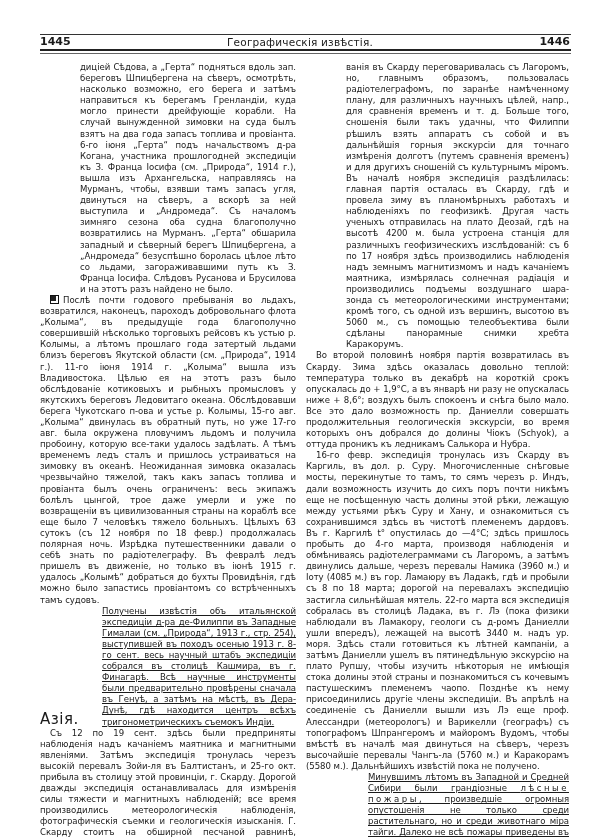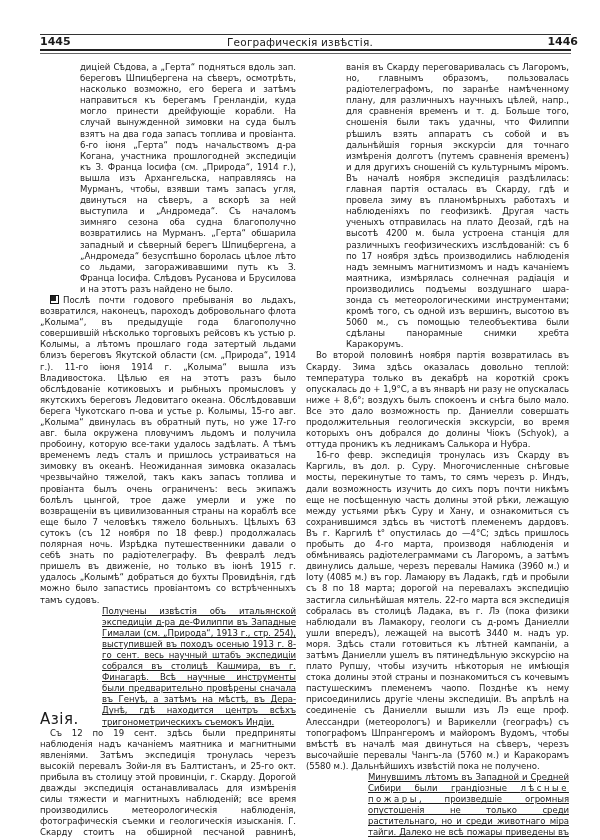--- a/index.html
+++ b/index.html
@@ -4,21 +4,21 @@
 <style>
   html, body { margin:0; padding:0; background:#ffffff; }
   body { width:600px; height:840px; position:relative; overflow:hidden; color:#1a1a1a; }
   .page { position:absolute; left:0; top:0; width:600px; height:840px;padding-left:8px; }
   .rule { position:absolute; left:40px; width:531px; border-top:1px solid #333; }
   .rule.top { top:34px; }
   .rule.bottom { top:49px; border-top:2px solid #222; }
   .rule.bottom2 { top:53px; border-top:1px solid #666; }
   .hdr { position:absolute; top:36px; font-family:"DejaVu Sans", sans-serif; font-weight:bold; font-size:11px; line-height:12px; }
   .hdr.left { left:40px; }
-  .hdr.right { right:30px; }
+  .hdr.right { right:38px; }
   .hdr.center { left:0; width:600px; text-align:center; font-weight:normal; font-size:10.5px; letter-spacing:0.2px; }
   .col { position:absolute; top:62px; width:256px; font-family:"DejaVu Sans", sans-serif; font-size:8.55px; line-height:11.1px; text-align:justify; letter-spacing:-0.05px; }
   .col.left { left:40px; }
   .col.right { left:306px; width:263px; }
   .col p { margin:0; text-indent:10px; }
   .col p.noind { text-indent:0;margin-left:40px; }
   .bullet { display:inline-block; width:7px; height:7px; border:1px solid #111; background:#222; margin-right:4px; vertical-align:-1px; box-shadow:inset -2px -2px 0 #fff; }
   .sect { display:flex; align-items:flex-end; }
   .sect .title { font-family:"DejaVu Sans", sans-serif; font-size:15px; line-height:18px; width:62px; padding-top:4px; letter-spacing:0.5px; text-indent:0; }
   .sect .body { flex:1; text-indent:0;text-decoration:underline; }

